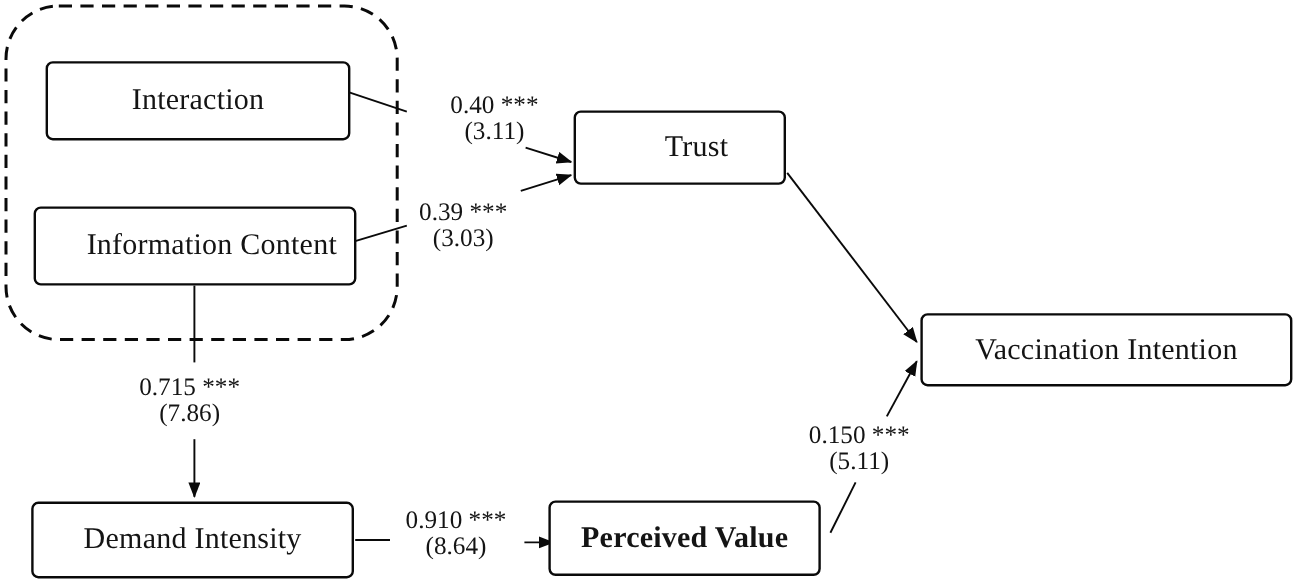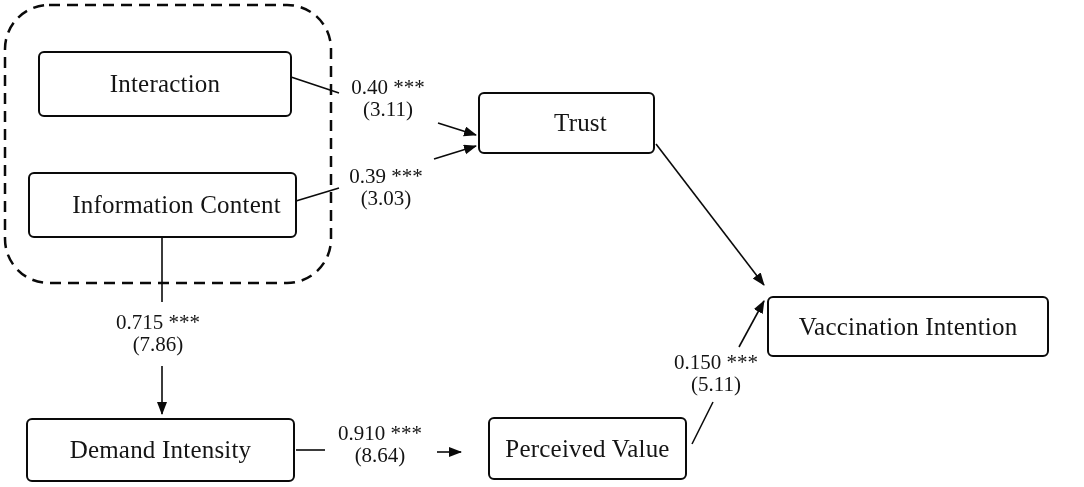--- a/index.html
+++ b/index.html
@@ -33,33 +33,33 @@
     justify-content: center;
     font-size: 25px;
     color: #141414;
     letter-spacing: 0.2px;
     white-space: nowrap;
   }
   .node-interaction          { left: 38px;  top: 51px;  width: 254px; height: 66px; }
   .node-information-content  { left: 28px;  top: 172px; width: 269px; height: 66px; padding-left: 28px; }
   .node-trust                { left: 478px; top: 92px; width: 177px; height: 62px; padding-left: 28px; }
   .node-demand-intensity     { left: 26px;  top: 418px; width: 269px; height: 64px; }
-  .node-perceived-value      { left: 488px; top: 417px; width: 199px; height: 63px; }
-  .node-vaccination-intention{ left: 767px; top: 261px; width: 282px; height: 61px; margin-top: 35px; }
+  .node-perceived-value      { left: 457px; top: 417px; width: 227px; height: 63px; font-weight: bold; }
+  .node-vaccination-intention{ left: 767px; top: 261px; width: 310px; height: 61px; }
 
   .coef-label {
     position: absolute;
     transform: translateX(-50%);
     text-align: center;
     font-size: 21px;
     line-height: 22px;
     color: #141414;
     white-space: nowrap;
   }
-  .coef-0 { left: 388px; top: 76px;  }
+  .coef-0 { left: 412px; top: 76px;  }
   .coef-1 { left: 386px; top: 165px; }
   .coef-2 { left: 158px; top: 311px; }
   .coef-3 { left: 380px; top: 422px; }
   .coef-4 { left: 716px; top: 351px; }
 </style>
 </head>
 <body>
 
 <div class="canvas">
 

